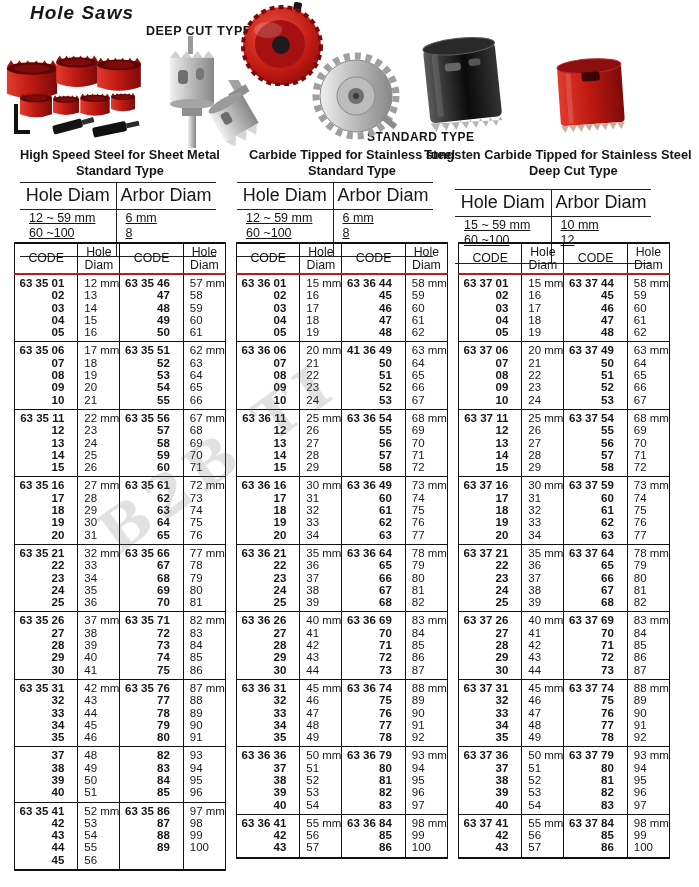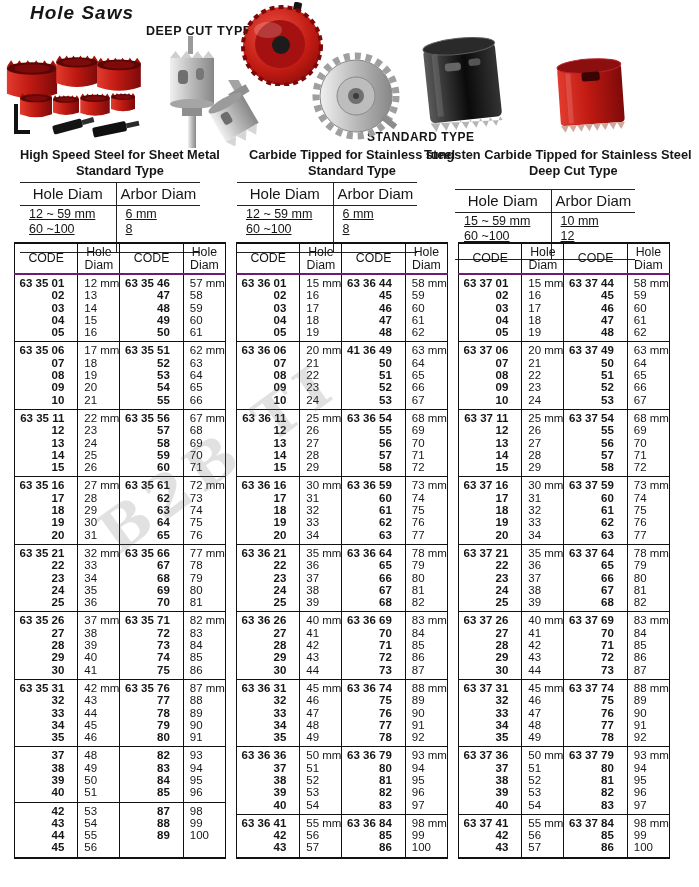--- a/index.html
+++ b/index.html
@@ -4,29 +4,29 @@
 <style>
   html,body{margin:0;padding:0;background:#fff;}
   .page{position:relative;width:699px;height:887px;background:#fff;overflow:hidden;
         font-family:"Liberation Sans",sans-serif;color:#161616;}
   .abs{position:absolute;}
   .main-title{left:30px;top:2px;font-size:19px;font-weight:bold;font-style:italic;letter-spacing:1px;}
   .img-label{font-size:12.5px;font-weight:bold;letter-spacing:.5px;}
   .stitle{font-size:12.8px;font-weight:bold;line-height:16px;white-space:nowrap;text-align:center;}
   
   table.spec{position:absolute;border-collapse:collapse;border-top:1.6px solid #222;border-bottom:1.6px solid #222;background:transparent;}
-  table.spec th{font-weight:normal;font-size:15px;padding:2px 4px 3px;text-align:center;border-bottom:1.2px solid #222;white-space:nowrap;}
+  table.spec th{font-weight:normal;font-size:18px;padding:2px 4px 3px;text-align:center;border-bottom:1.2px solid #222;white-space:nowrap;}
   table.spec td{font-size:12.5px;line-height:14px;padding:1px 4px 0 9px;text-align:left;white-space:nowrap;text-decoration:underline;}
   table.spec tr:last-child td{padding-bottom:16px;}
   table.spec th:first-child,table.spec td:first-child{border-right:1px solid #222;}
   
   table.main-table{position:absolute;border-collapse:collapse;table-layout:fixed;width:212px;
                    border:1.5px solid #111;border-top:2px solid #111;border-bottom:2px solid #111;background:transparent;}
   table.main-table th{font-weight:normal;font-size:12.3px;text-align:center;vertical-align:middle;height:29px;
-                      border-bottom:2px solid #701a75;padding:0;line-height:13px;}
+                      border-bottom:2px solid #b91c1c;padding:0;line-height:13px;}
   table.main-table td{font-size:11.5px;line-height:12.3px;padding:0;white-space:nowrap;overflow:hidden;}
   table.main-table td.code{font-weight:bold;text-align:right;padding-right:13px;}
   table.main-table td.diam{text-align:left;padding-left:6px;}
   table.main-table tbody{border-top:1.5px solid #111;padding-left:31px;}
   table.main-table tbody tr:first-child td{padding-top:2px;}
   table.main-table tbody tr:last-child td{padding-bottom:3px;}
   table.main-table th + th, table.main-table td + td{border-left:1px solid #111;}
   .watermark{position:absolute;left:86px;top:512px;transform:rotate(-36deg);transform-origin:0 0;
              font-family:"DejaVu Serif",serif;font-weight:bold;font-size:58px;letter-spacing:8px;
              color:#6e6e6e;opacity:.20;white-space:nowrap;z-index:1;pointer-events:none;}
@@ -493,20 +493,26 @@
         </tr>
         <tr>
           <td class="code">40</td>
           <td class="diam">51</td>
           <td class="code">85</td>
           <td class="diam">96</td>
         </tr>
       </tbody>
       <tbody>
         <tr>
+          <td class="code">63 35 41</td>
+          <td class="diam">52 mm</td>
+          <td class="code">63 35 86</td>
+          <td class="diam">97 mm</td>
+        </tr>
+        <tr>
           <td class="code">42</td>
           <td class="diam">53</td>
           <td class="code">87</td>
           <td class="diam">98</td>
         </tr>
         <tr>
           <td class="code">43</td>
           <td class="diam">54</td>
           <td class="code">88</td>
           <td class="diam">99</td>
@@ -639,21 +645,21 @@
           <td class="code">15</td>
           <td class="diam">29</td>
           <td class="code">58</td>
           <td class="diam">72</td>
         </tr>
       </tbody>
       <tbody>
         <tr>
           <td class="code">63 36 16</td>
           <td class="diam">30 mm</td>
-          <td class="code">63 36 59</td>
+          <td class="code">63 36 49</td>
           <td class="diam">73 mm</td>
         </tr>
         <tr>
           <td class="code">17</td>
           <td class="diam">31</td>
           <td class="code">60</td>
           <td class="diam">74</td>
         </tr>
         <tr>
           <td class="code">18</td>

